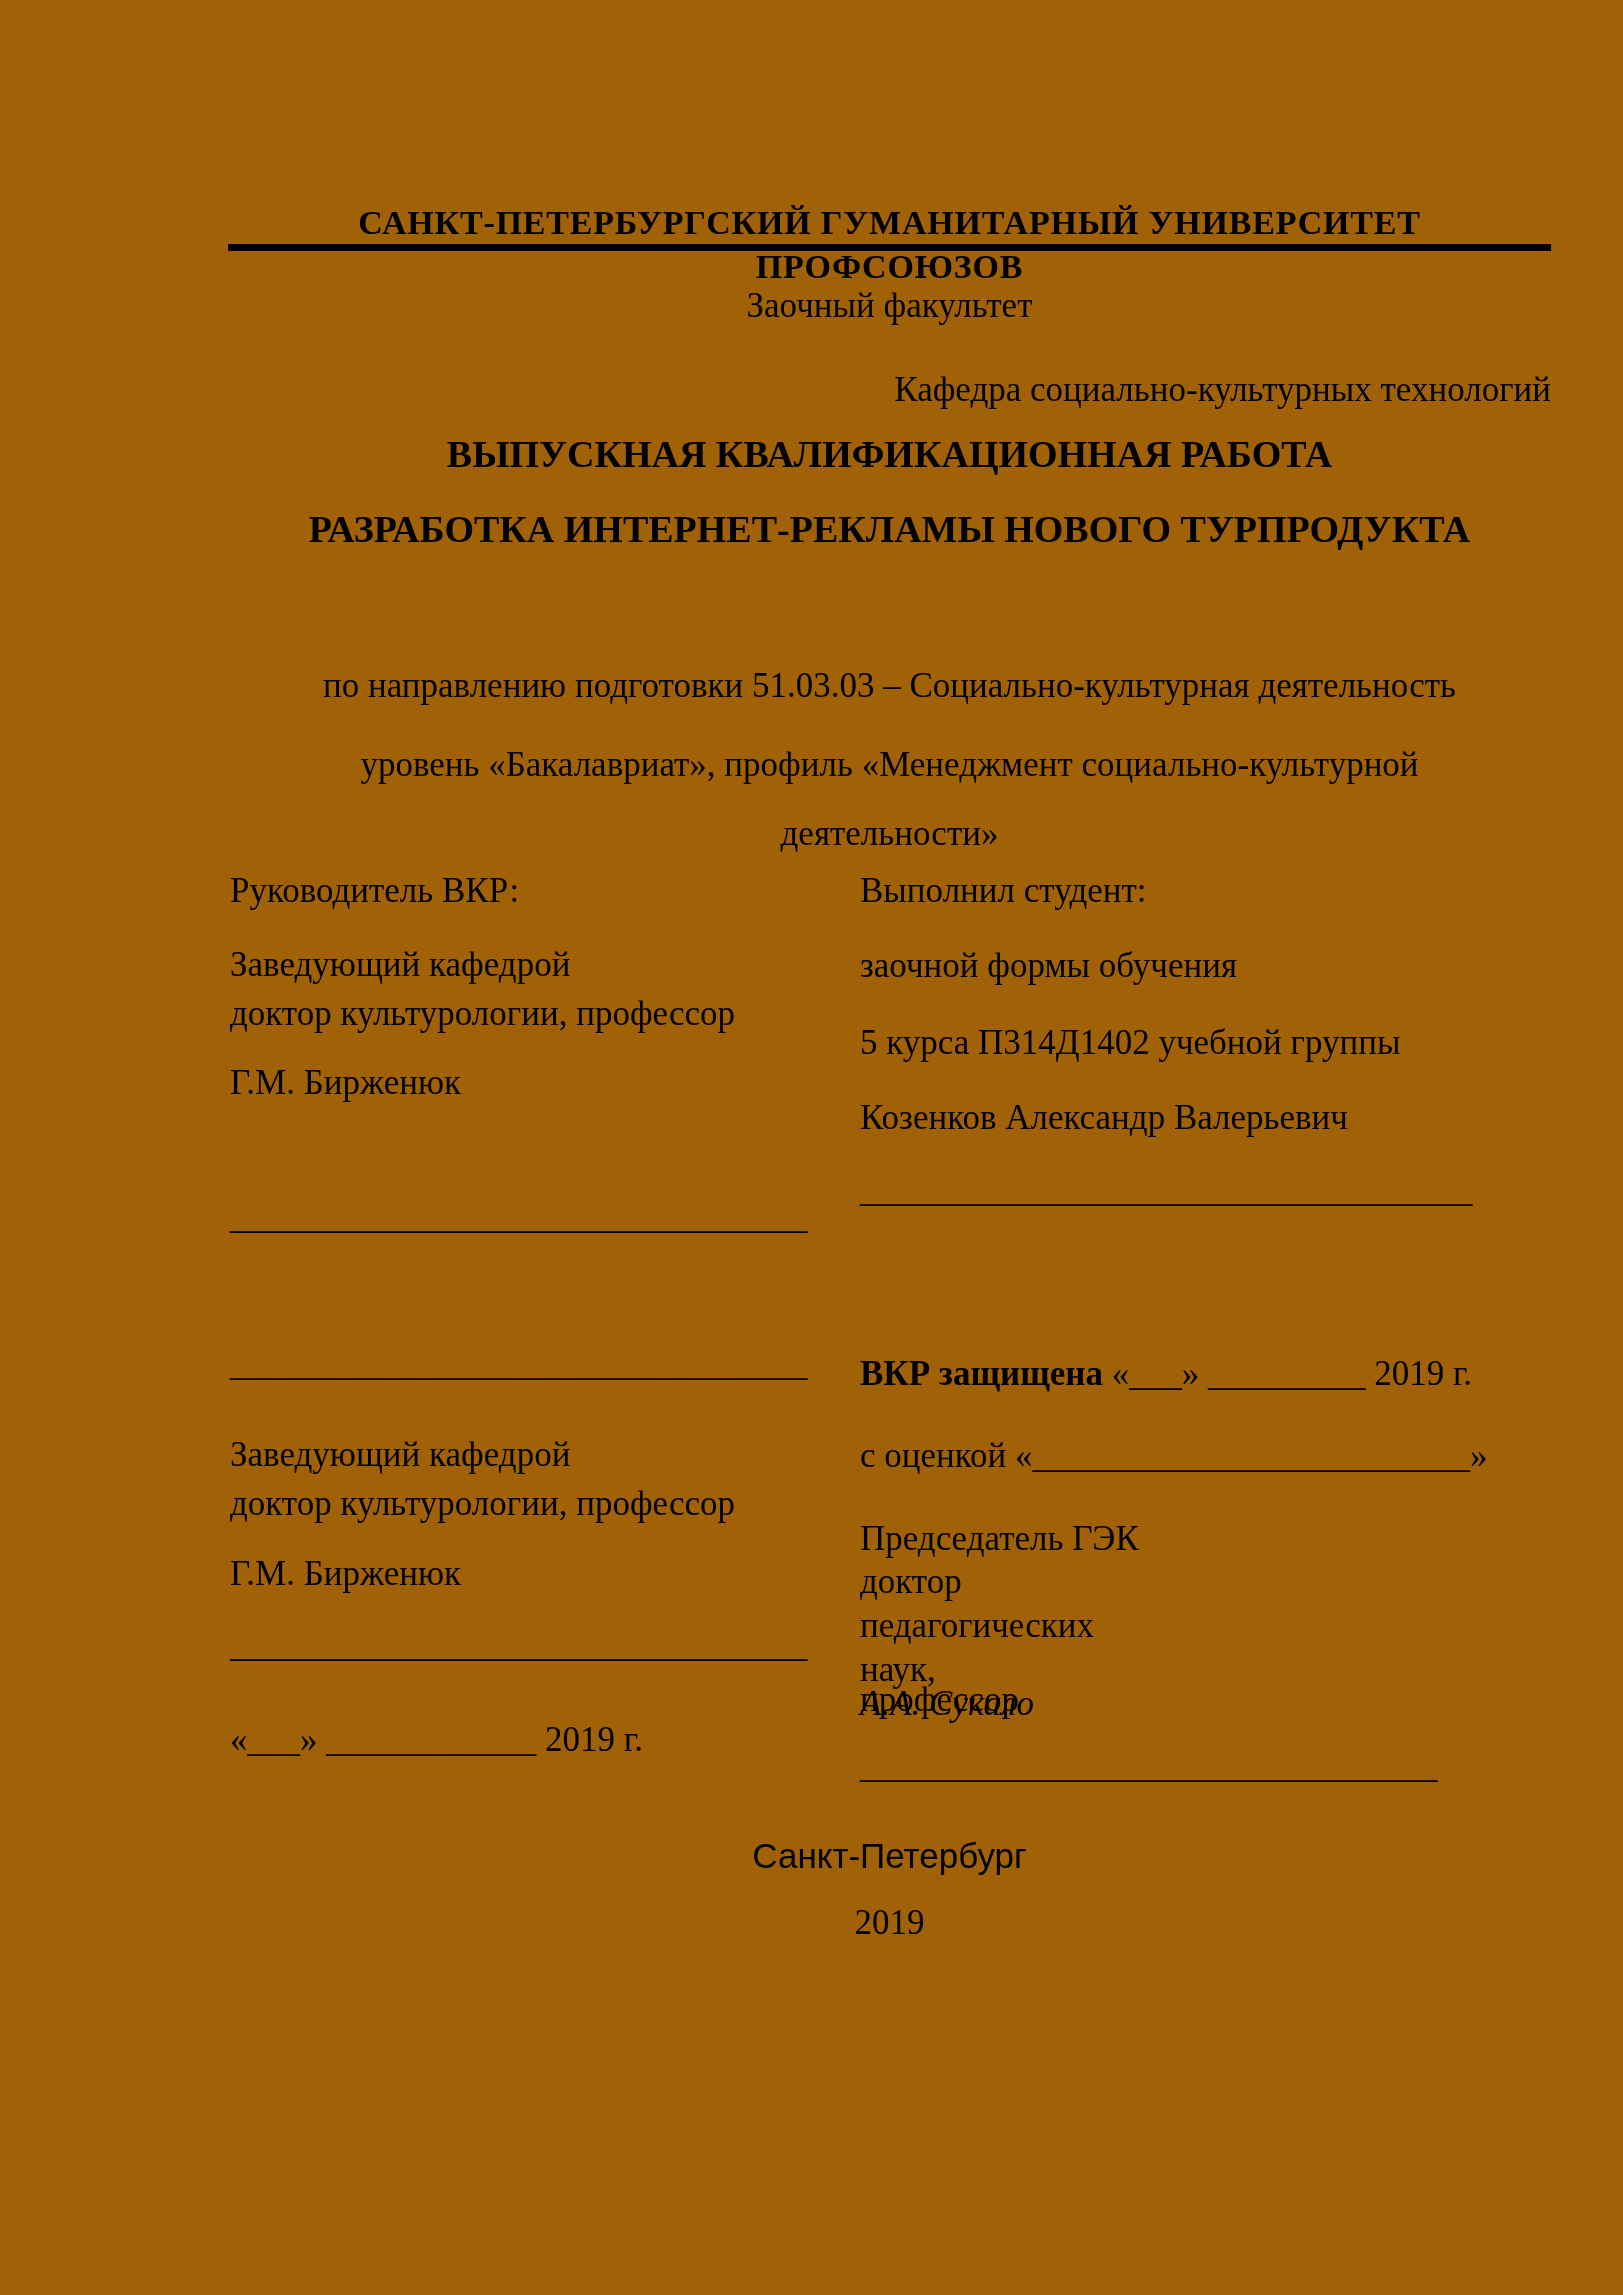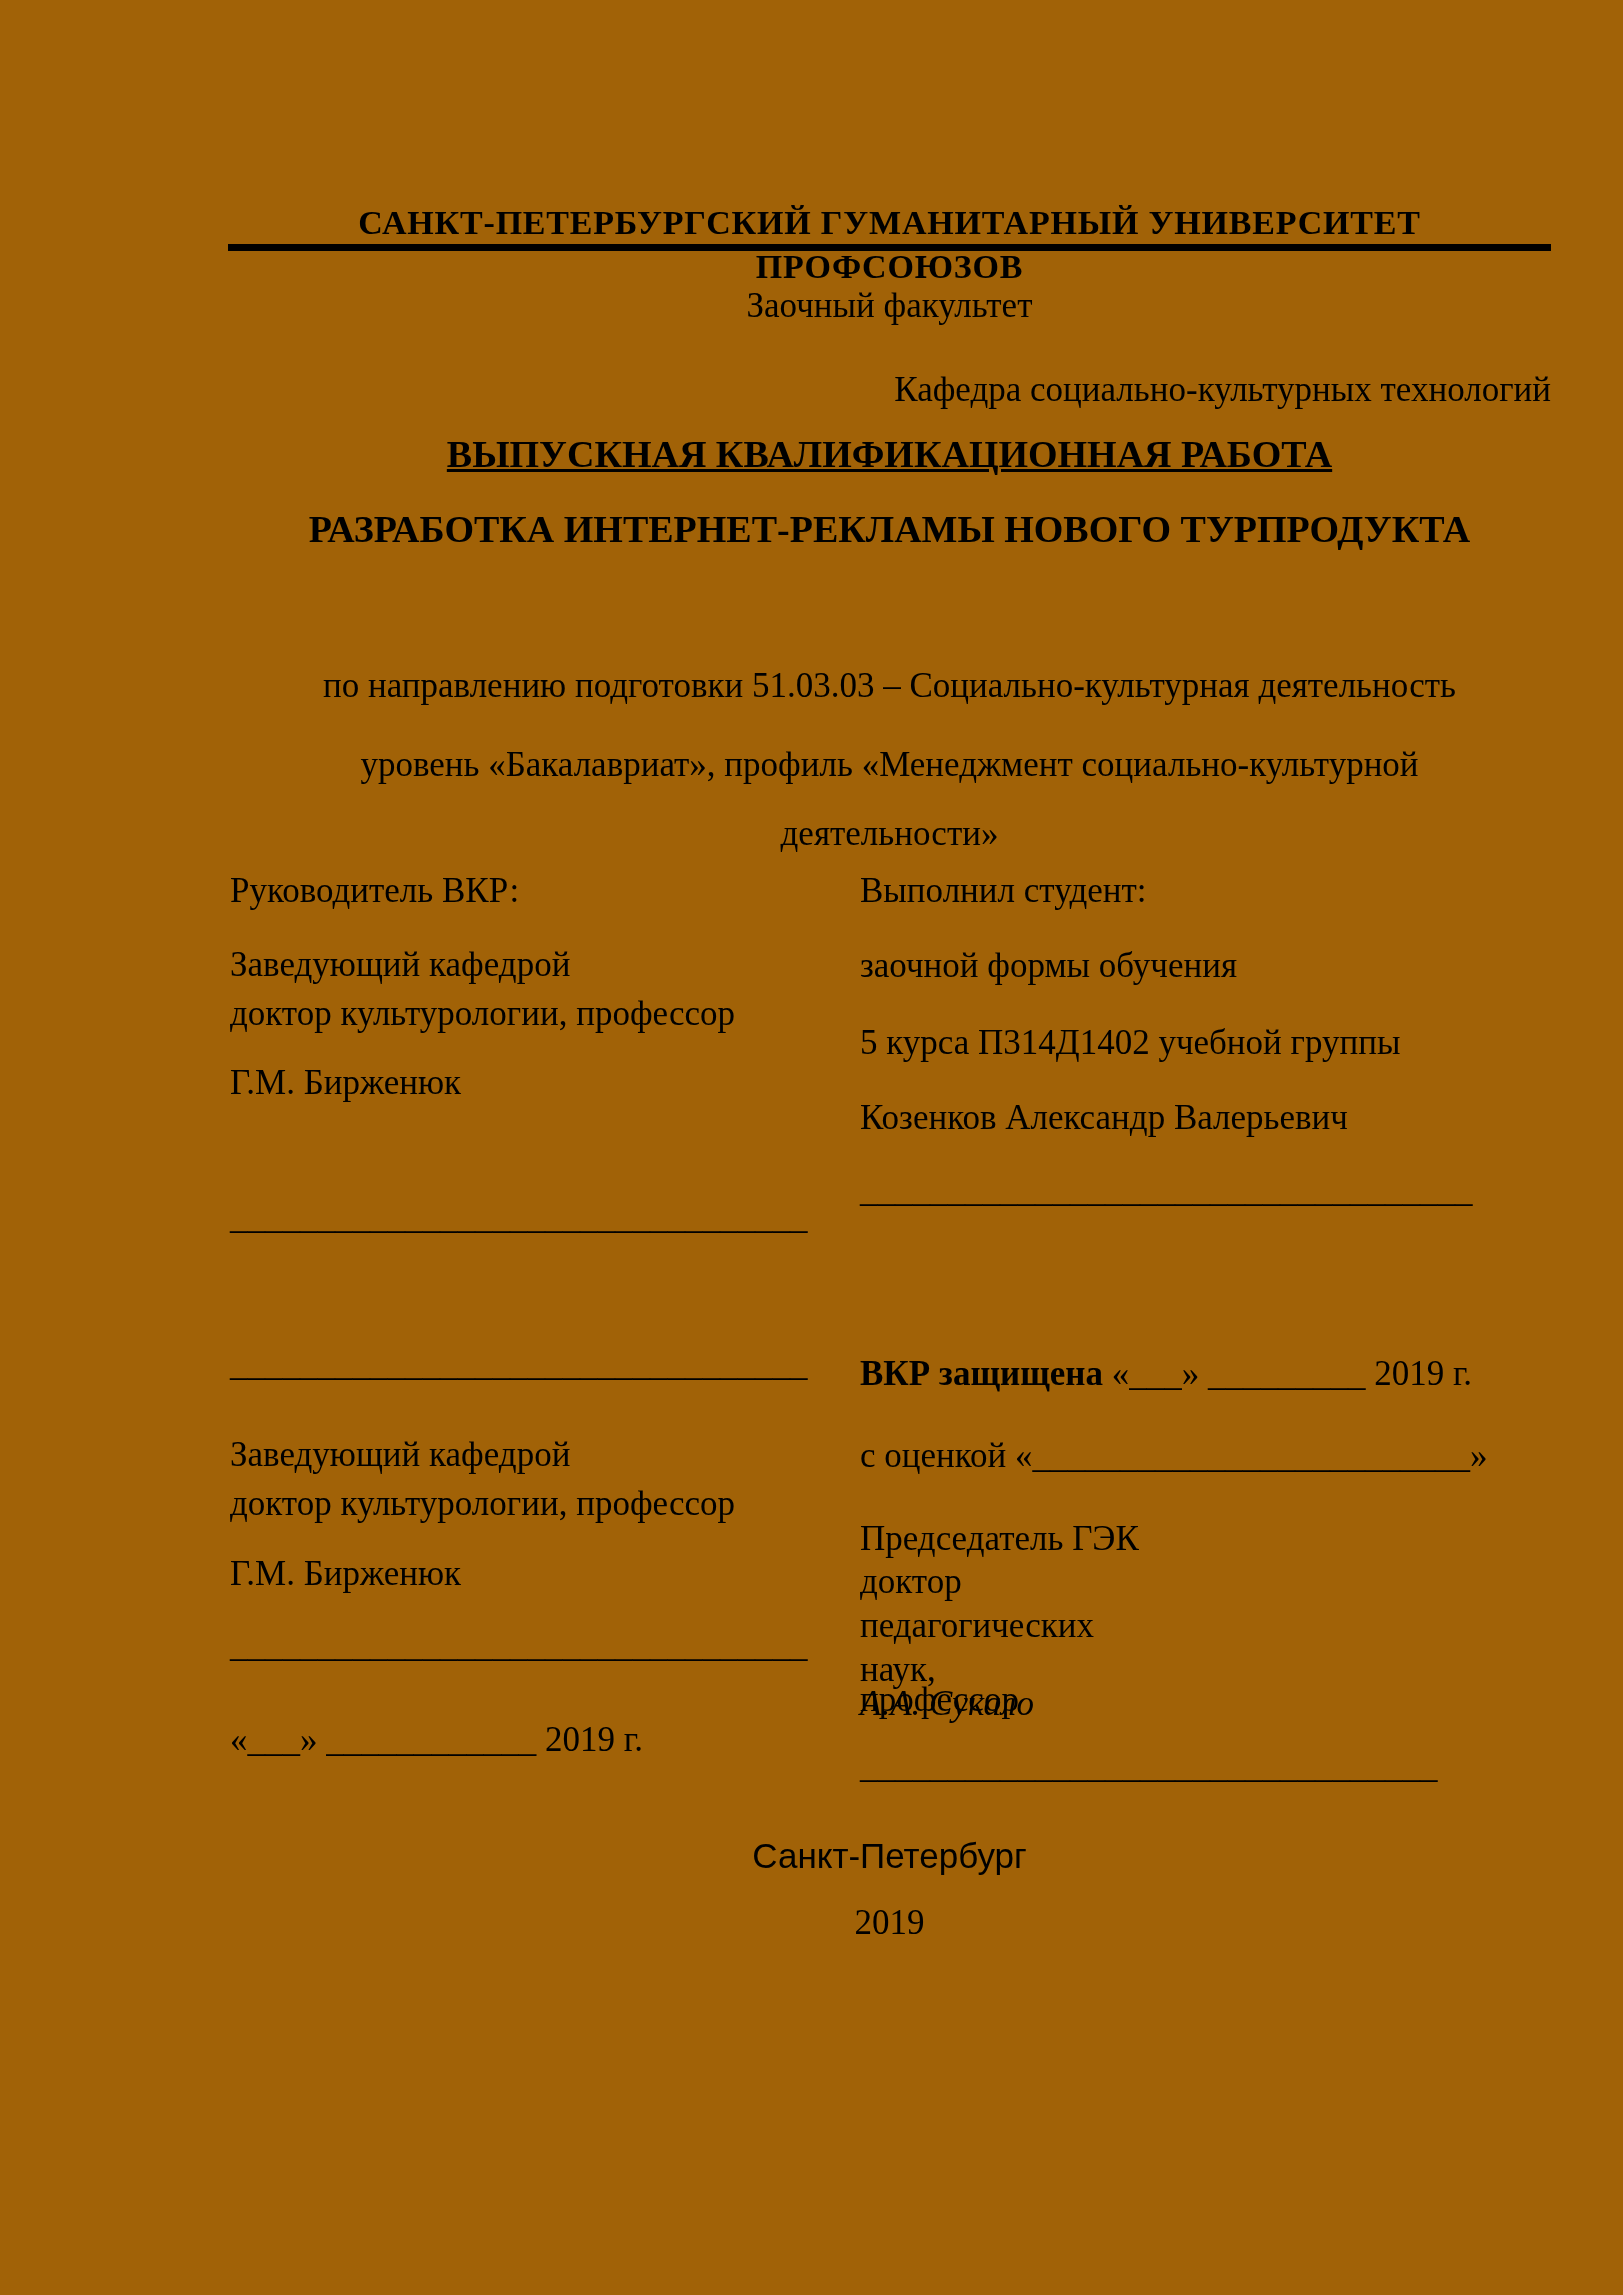--- a/index.html
+++ b/index.html
@@ -35,21 +35,21 @@
 
 <div class="page">
 
   <div class="abs band center h-univ" style="top:201px;">САНКТ-ПЕТЕРБУРГСКИЙ ГУМАНИТАРНЫЙ УНИВЕРСИТЕТ ПРОФСОЮЗОВ</div>
   <div class="abs band rule" style="top:244px;"></div>
 
   <div class="abs band center" style="top:284px;">Заочный факультет</div>
 
   <div class="abs band right" style="top:360px;">Кафедра социально-культурных технологий</div>
 
-  <div class="abs band center title" style="top:431px;text-decoration:underline;">ВЫПУСКНАЯ КВАЛИФИКАЦИОННАЯ РАБОТА</div>
+  <div class="abs band center title" style="top:431px;">ВЫПУСКНАЯ КВАЛИФИКАЦИОННАЯ РАБОТА</div>
 
   <div class="abs band center title" style="top:506px;">РАЗРАБОТКА ИНТЕРНЕТ-РЕКЛАМЫ НОВОГО ТУРПРОДУКТА</div>
 
   <div class="abs band center" style="top:664px;">по направлению подготовки 51.03.03 – Социально-культурная деятельность</div>
 
   <div class="abs band center" style="top:743px;">уровень «Бакалавриат», профиль «Менеджмент социально-культурной</div>
 
   <div class="abs band center" style="top:796px;margin-top:16px;">деятельности»</div>
 
   <div class="abs leftcol" style="top:869px;">Руководитель ВКР:</div>

